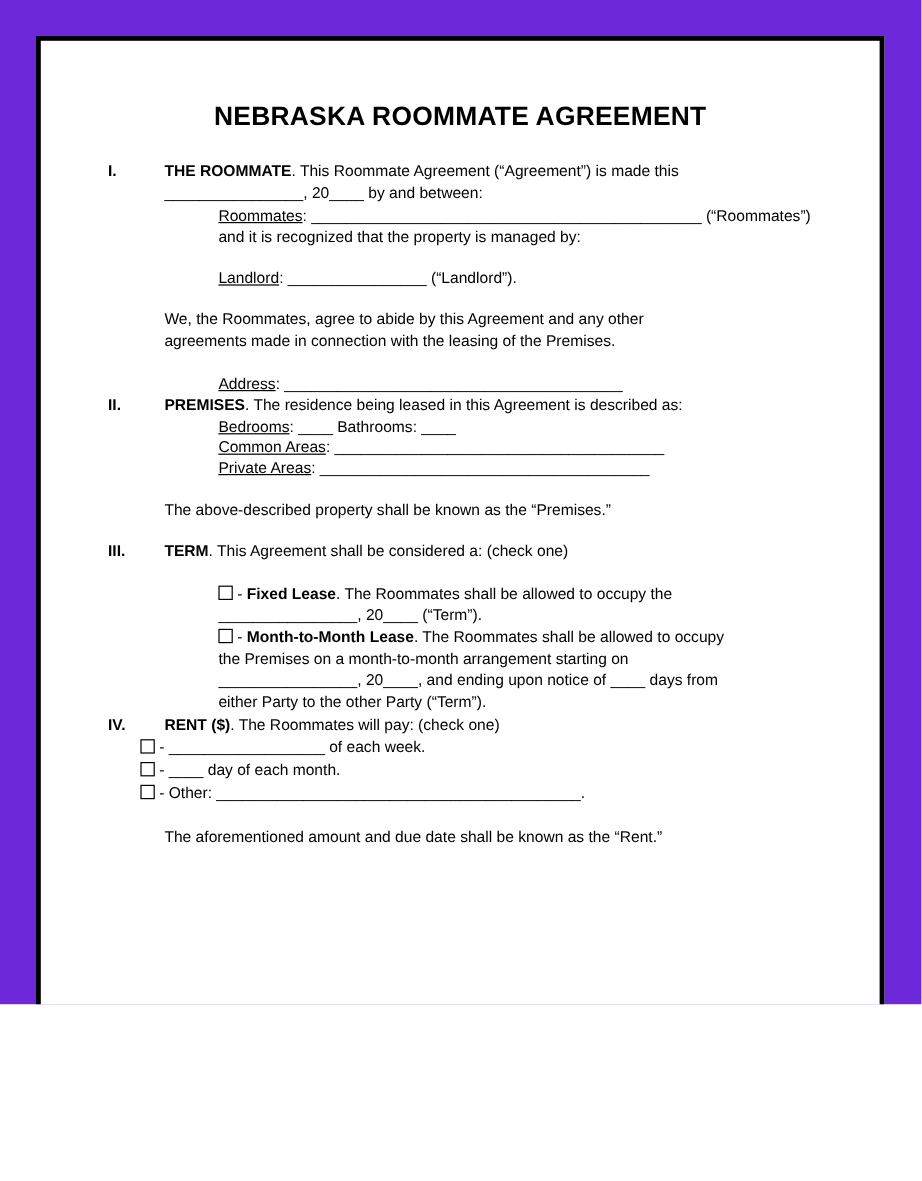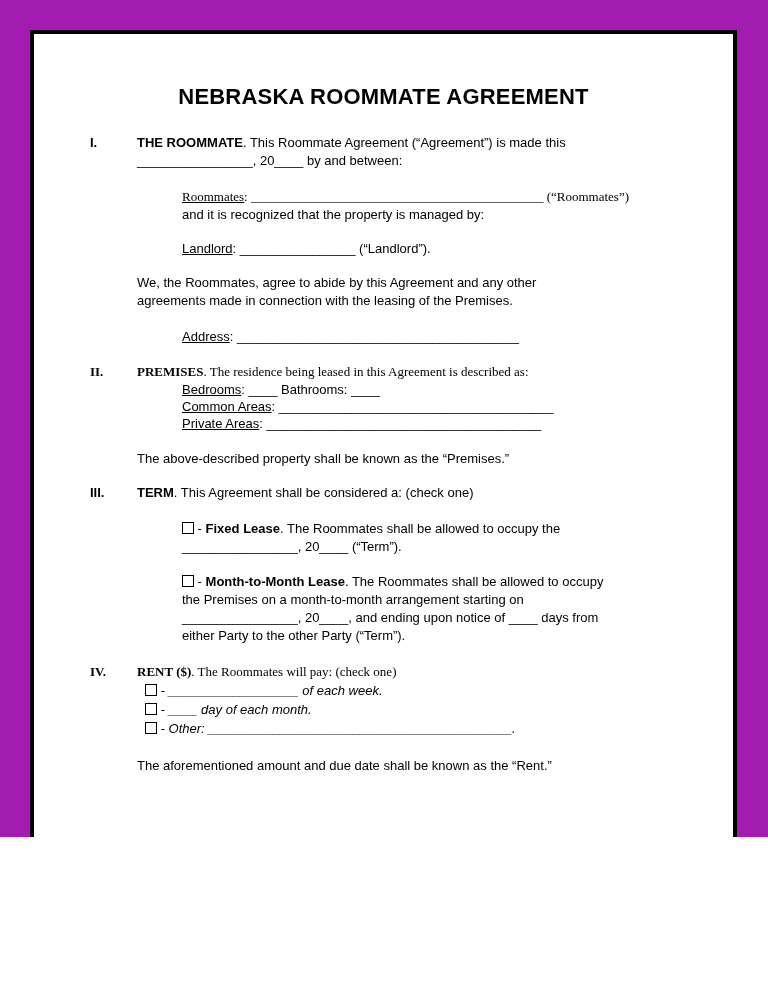--- a/index.html
+++ b/index.html
@@ -5,21 +5,21 @@
 <style>
   html, body {
     margin: 0;
     padding: 0;
     background: #ffffff;
   }
   .page {
     position: relative;
     width: 768px;
     height: 837px;
-    background: #a21caf;
+    background: #6d28d9;
     font-family: "Liberation Sans", sans-serif;
     color: #000000;
     overflow: hidden;
   }
   .frame {
     position: absolute;
     left: 30px;
     top: 30px;
     width: 707px;
     height: 921px;
@@ -40,41 +40,41 @@
     line-height: 26px;
     font-weight: 700;
     letter-spacing: 0.2px;
   }
   .ln {
     position: relative;
     padding-left: 103px;
     white-space: nowrap;
   }
   .ln.ind1 { padding-left: 148px; }
-  .ln.ind2 { padding-left: 111px; font-style: italic; }
+  .ln.ind2 { padding-left: 83px; }
   .num {
     position: absolute;
     left: 56px;
     top: 0;
     font-weight: 700;
   }
   .b { font-weight: 700; }
   .u { text-decoration: underline; }
   .cb {
     display: inline-block;
     width: 10px;
     height: 10px;
     border: 1.3px solid #000000;
     vertical-align: -1px;
     background: #ffffff;
   }
   
-  .mt15 { margin-top: 18px; font-family: Liberation Serif, serif; }
+  .mt15 { margin-top: 1px; }
   .mt16 { margin-top: 16px; }
-  .mt17 { margin-top: 17px; }
+  .mt17 { }
   .mt18 { margin-top: 18px; }
   .mt19 { margin-top: 19px; }
   .mt24 { margin-top: 24px; }
   .tight { line-height: 17px; }
   .subs { line-height: 19px; }
   .footer {
     position: absolute;
     left: 16px;
     right: 30px;
     bottom: 6px;

